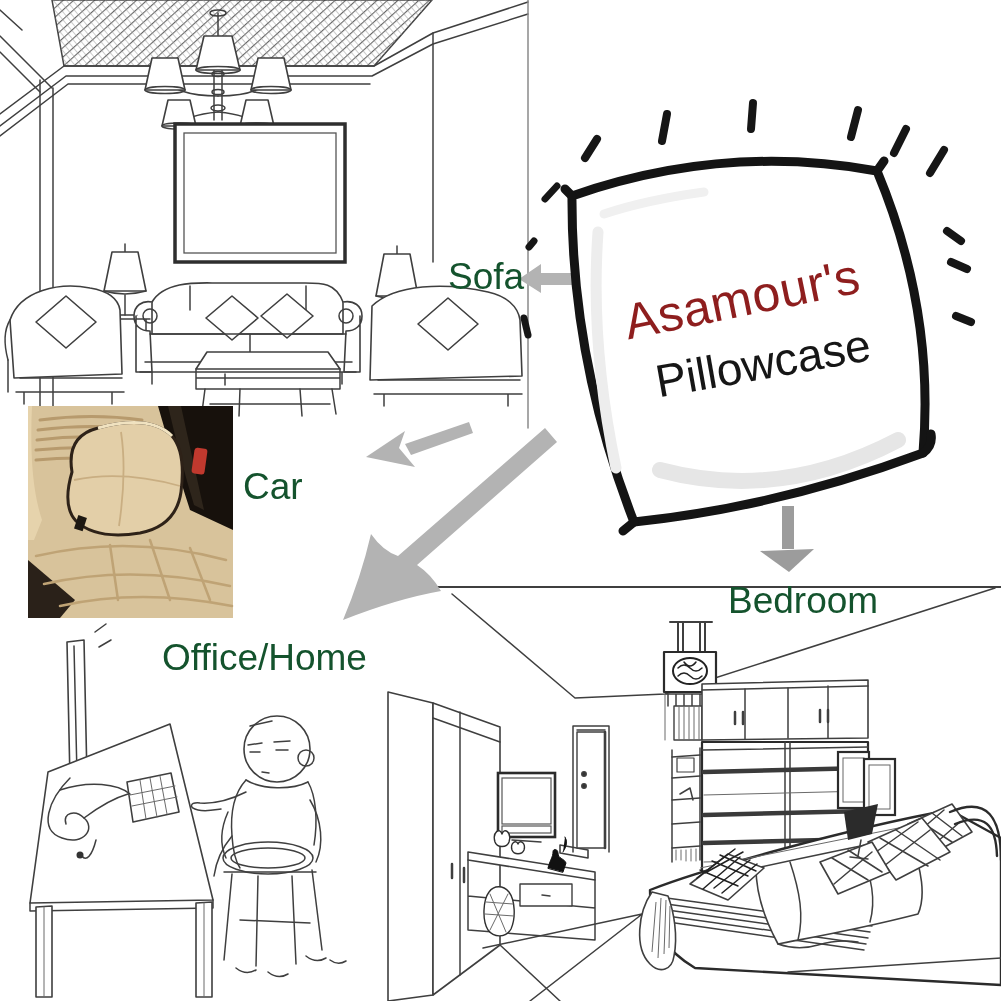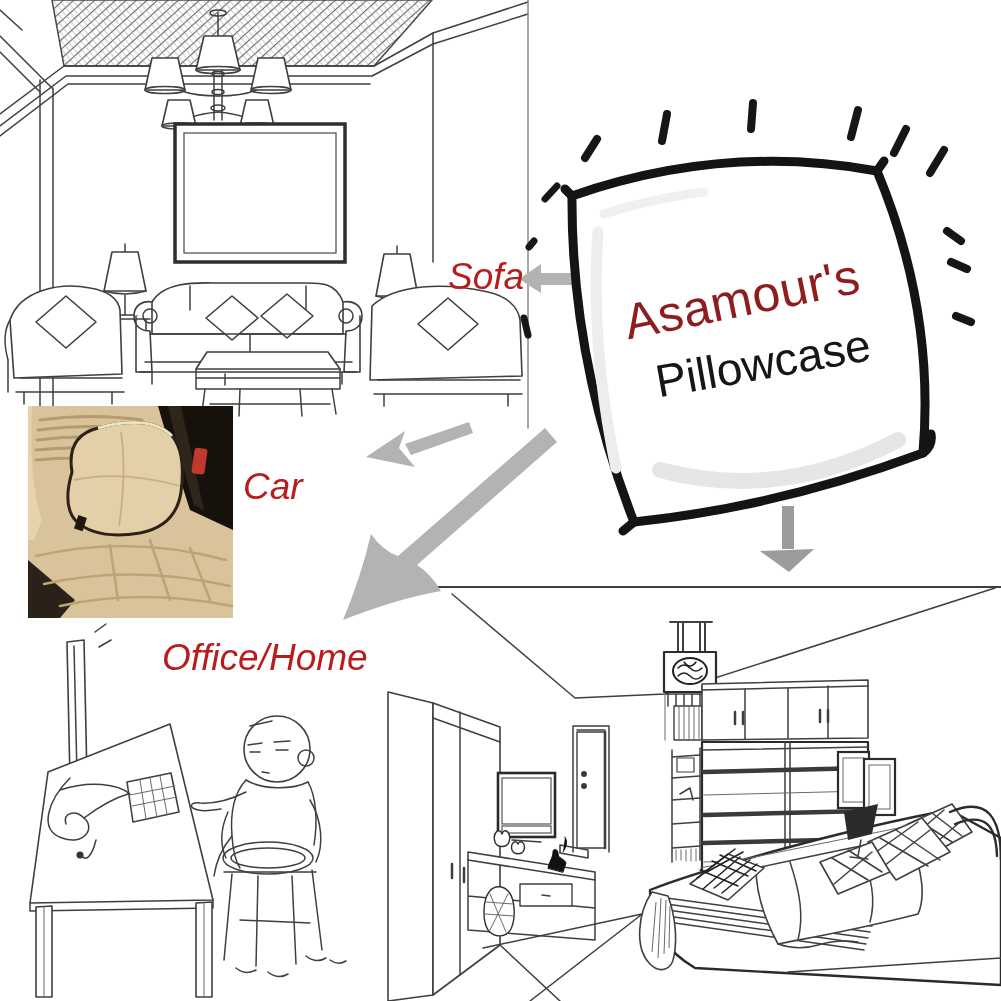--- a/index.html
+++ b/index.html
@@ -1,20 +1,20 @@
 <!DOCTYPE html>
 <html><head>
 <meta charset="utf-8">
 <style>
   html,body{margin:0;padding:0;background:#ffffff;}
   .stage{position:relative;width:1001px;height:1001px;background:#ffffff;overflow:hidden;
          font-family:"Liberation Sans",sans-serif;}
   .stage svg{position:absolute;overflow:visible;}
-  .lbl{position:absolute;color:#b91c1c;font-size:37px;line-height:1.05;white-space:nowrap;
-       font-family:"Liberation Sans",sans-serif;font-style:italic;}
+  .lbl{position:absolute;color:#14532d;font-size:37px;line-height:1.05;white-space:nowrap;
+       font-family:"Liberation Sans",sans-serif;}
   .pillow-brand{position:absolute;left:611px;top:270px;width:262px;text-align:center;
        font-size:50px;color:#8e1e1e;transform:rotate(-11.5deg);letter-spacing:0.5px;
        font-family:"Liberation Sans",sans-serif;}
   .pillow-product{position:absolute;left:632px;top:336px;width:262px;text-align:center;
        font-size:46px;color:#161616;transform:rotate(-10deg);
        font-family:"Liberation Sans",sans-serif;}
   .ln{stroke:#3f3f3f;fill:none;stroke-width:1.5;stroke-linecap:round;stroke-linejoin:round;}
   .ln2{stroke:#2b2b2b;fill:none;stroke-width:2.4;stroke-linecap:round;stroke-linejoin:round;}
   .lnw{stroke:#3f3f3f;fill:#ffffff;stroke-width:1.6;stroke-linejoin:round;}
   .lnw2{stroke:#2b2b2b;fill:#ffffff;stroke-width:2.4;stroke-linejoin:round;}
@@ -355,17 +355,18 @@
         <line x1="947" y1="231" x2="961" y2="241"></line>
         <line x1="951" y1="262" x2="967" y2="269"></line>
         <line x1="956" y1="316" x2="971" y2="322"></line>
       </g>
     </g>
   </svg>
 
   <div class="lbl" style="left:448px;top:258px">Sofa</div>
   <div class="lbl" style="left:243px;top:468px">Car</div>
   <div class="lbl" style="left:162px;top:639px">Office/Home</div>
+  <div class="lbl" style="left:728px;top:582px">Bedroom</div>
 
   <div class="pillow-brand">Asamour's</div>
   <div class="pillow-product">Pillowcase</div>
 
 </div>
 
 </body></html>

